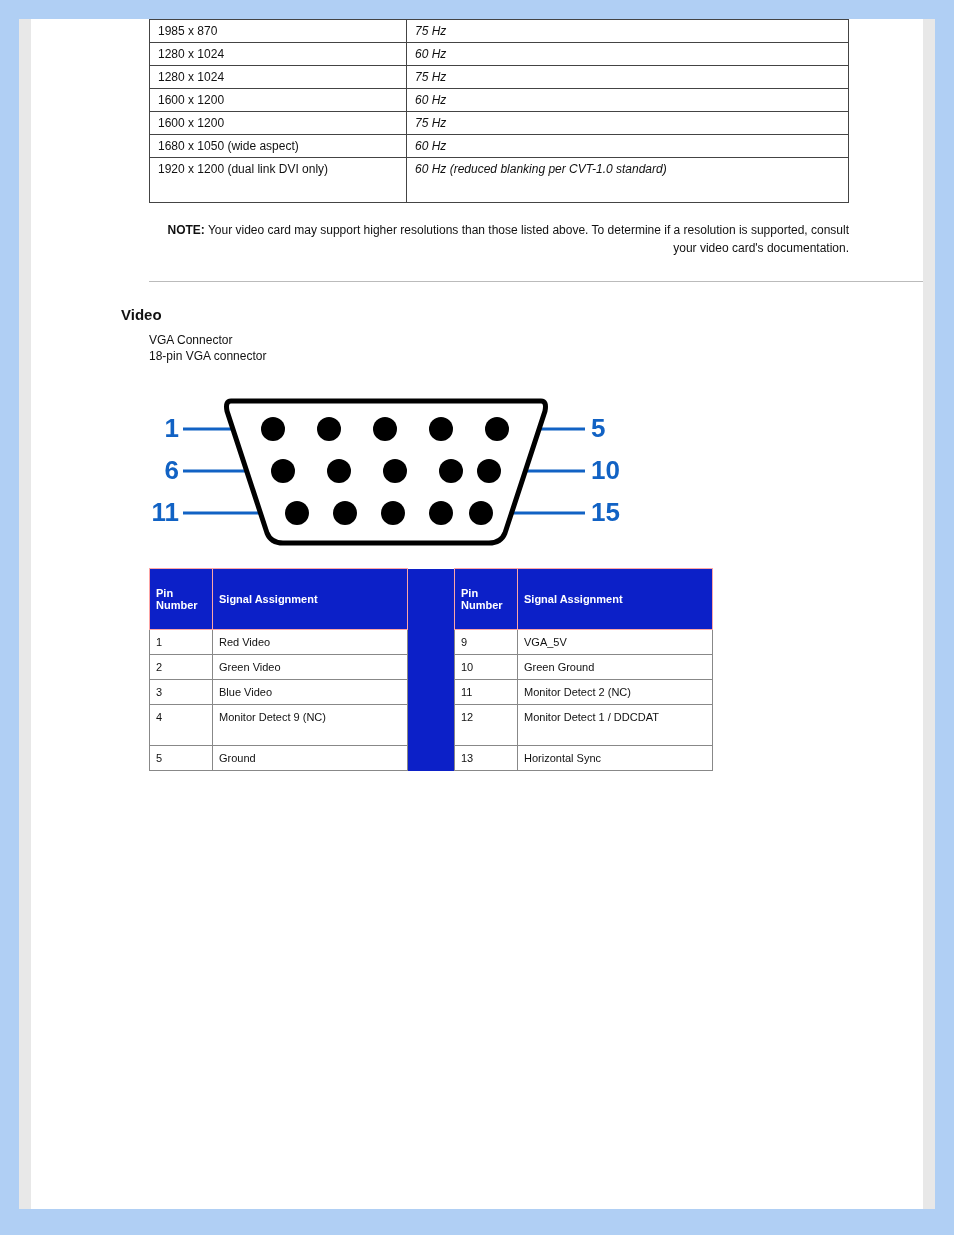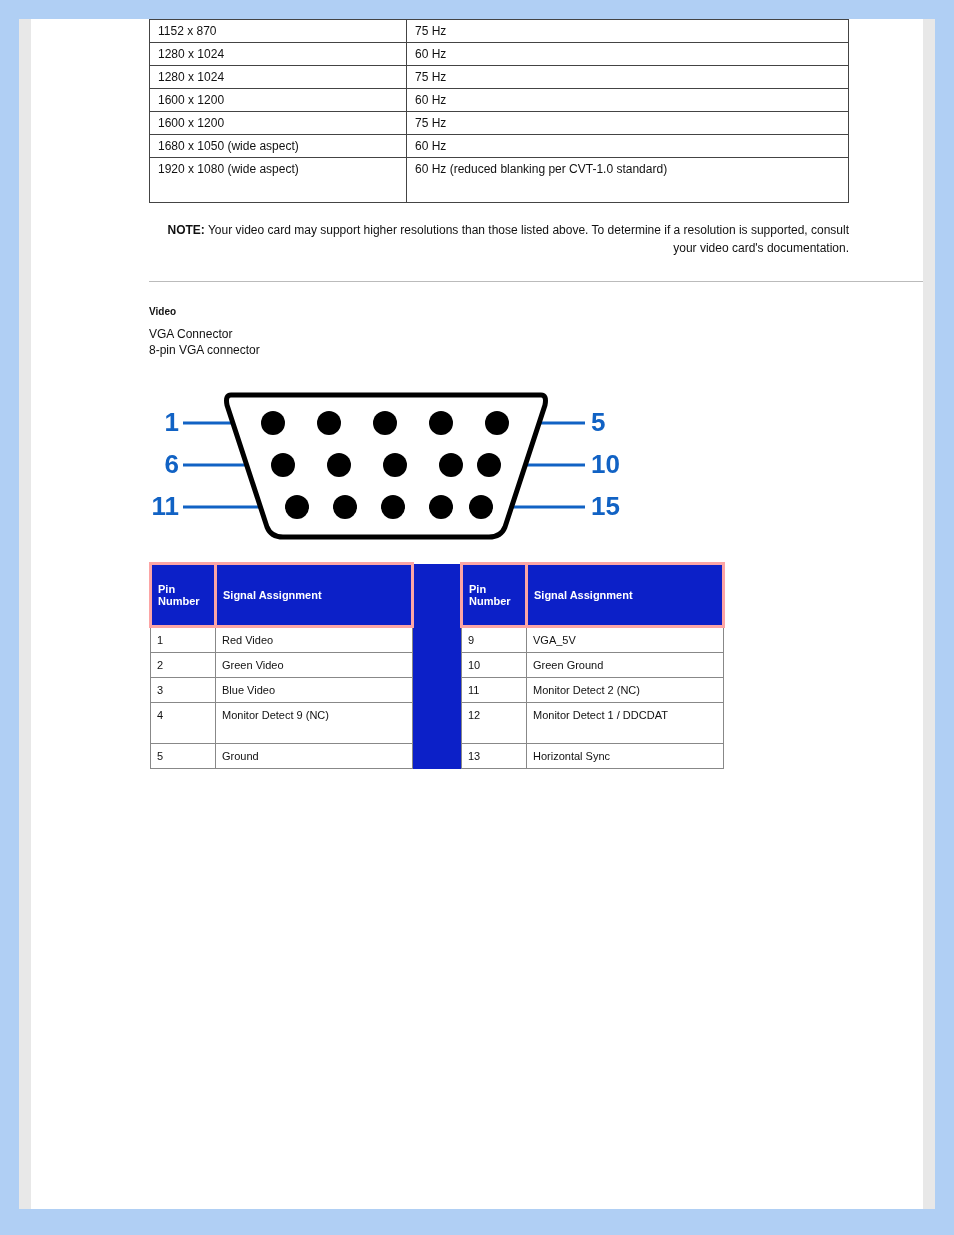--- a/index.html
+++ b/index.html
@@ -6,52 +6,52 @@
   body{background:#b0cff4;font-family:Arial,Helvetica,sans-serif;font-size:13px;color:#111;}
   .frame{background:#fff;margin:18px;border:1px solid #b0cff4;position:relative;min-height:1190px;}
   .strip-left,.strip-right{position:absolute;top:0;bottom:0;width:12px;background:#e8e8e8;}
   .strip-left{left:0;}
   .strip-right{right:0;}
   .page{margin:0 12px;padding:0 0 0 0;}
   
   table.outer{border-collapse:collapse;width:700px;margin-left:118px;margin-top:0;}
   table.outer td{border:1px solid #444;padding:4px 8px;font-size:12px;vertical-align:top;}
   table.outer td.c1{width:240px;}
-  table.outer td.c2{width:auto;}
+  table.outer td.c2{width:auto;font-style:italic;}
   table.outer tr.tall td{height:36px;}
   .note{margin:18px 0 8px 118px;width:700px;font-size:12px;line-height:1.5;text-align:right;}
   .note .lbl{font-weight:bold;}
   hr.sep{margin:24px 0 24px 118px;width:780px;border:none;border-top:1px solid #bbb;}
-  h3.section{margin:6px 0 10px 118px;font-size:10px;font-weight:bold;}
+  h3.section{margin:6px 0 10px 90px;font-size:15px;font-weight:bold;}
   .subh{margin:2px 0 2px 118px;font-size:12px;font-weight:normal;}
   .subtxt{margin:2px 0 18px 118px;font-size:12px;}
   
   .conn{margin:10px 0 14px 118px;}
   
   .pintbl-wrap{margin:8px 0 0 118px;}
   table.pin{border-collapse:collapse;}
-  table.pin th{background:#0c20c8;color:#fff;font-size:11px;font-weight:bold;text-align:left;padding:18px 6px 18px 6px;border:3px solid #fca5a5;vertical-align:middle;}
+  table.pin th{background:#0c20c8;color:#fff;font-size:11px;font-weight:bold;text-align:left;padding:18px 6px 18px 6px;border:1px solid #fca5a5;vertical-align:middle;}
   table.pin td{border:1px solid #888;padding:6px 6px;font-size:11px;vertical-align:top;}
   table.pin td.sp, table.pin th.sp{background:#0c20c8;border-top:none;border-bottom:none;width:34px;}
   table.pin .num{width:50px;}
   table.pin .sig{width:182px;}
   table.pin tr.h2 td{height:28px;}
 </style>
 </head>
 <body>
 
 <div class="frame">
   <div class="strip-left"></div>
   <div class="strip-right"></div>
   <div class="page">
 
     <table class="outer">
       <tbody>
         <tr>
-            <td class="c1">1152 x 870</td>
+            <td class="c1">1985 x 870</td>
             <td class="c2">75 Hz</td>
           </tr>
         <tr>
             <td class="c1">1280 x 1024</td>
             <td class="c2">60 Hz</td>
           </tr>
         <tr>
             <td class="c1">1280 x 1024</td>
             <td class="c2">75 Hz</td>
           </tr>
@@ -61,36 +61,36 @@
           </tr>
         <tr>
             <td class="c1">1600 x 1200</td>
             <td class="c2">75 Hz</td>
           </tr>
         <tr>
             <td class="c1">1680 x 1050 (wide aspect)</td>
             <td class="c2">60 Hz</td>
           </tr>
         <tr class="tall">
-            <td class="c1">1920 x 1080 (wide aspect)</td>
+            <td class="c1">1920 x 1200 (dual link DVI only)</td>
             <td class="c2">60 Hz (reduced blanking per CVT-1.0 standard)</td>
           </tr>
       </tbody>
     </table>
 
     <div class="note">
       <span class="lbl">NOTE:</span>
       <span>Your video card may support higher resolutions than those listed above. To determine if a resolution is supported, consult your video card's documentation.</span>
     </div>
 
     <hr class="sep">
 
     <h3 class="section">Video</h3>
     <div class="subh">VGA Connector</div>
-    <div class="subtxt">8-pin VGA connector</div>
+    <div class="subtxt">18-pin VGA connector</div>
 
     <div class="conn">
       <svg width="480" height="170" viewBox="0 0 480 170">
 
         <g font-family="Arial,Helvetica,sans-serif" font-size="26" font-weight="bold" fill="#1162c4">
           <text x="30" y="56" text-anchor="end">1</text>
           <text x="30" y="98" text-anchor="end">6</text>
           <text x="30" y="140" text-anchor="end">11</text>
           <text x="442" y="56" text-anchor="start">5</text>
           <text x="442" y="98" text-anchor="start">10</text>

